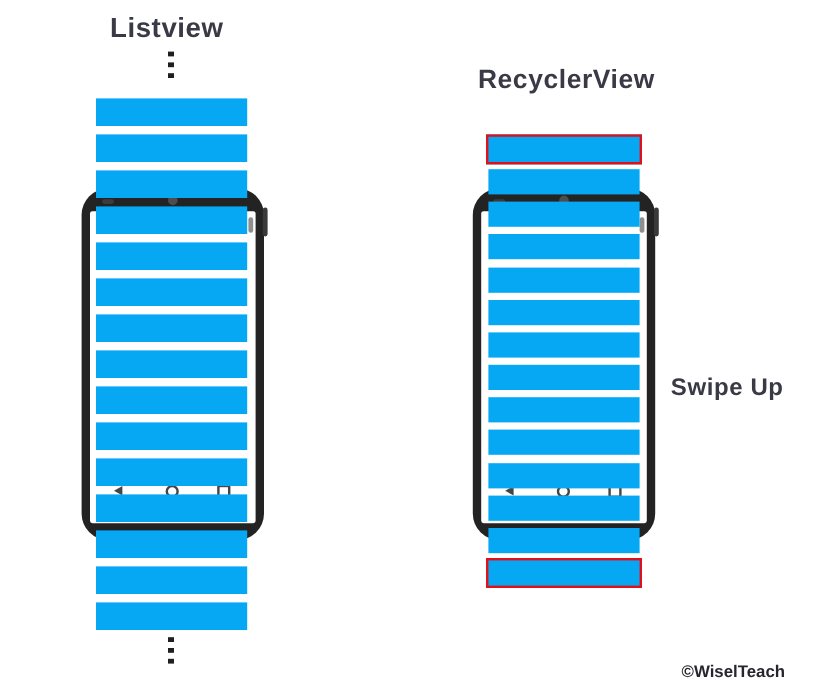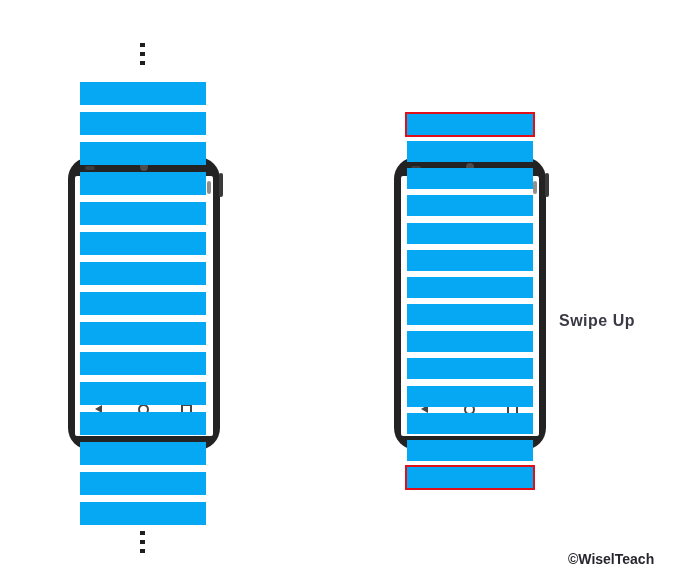--- a/index.html
+++ b/index.html
@@ -43,33 +43,35 @@
   .bar { position:absolute; width:126px; background:var(--blue,#06a8f4); z-index:2; }
   .bar.hl { border:2px solid var(--red,#e0101a); }
 
   
   .dots { position:absolute; z-index:2; width:6px; }
   .dot  { width:5px; height:4px; background:var(--dot,#1f1f1f); margin:0 auto 5px auto; }
   #dots-left-top    { left:139px; top:43px; }
   #dots-left-bottom { left:139px; top:531px; }
 
   .swipe {
-    position:absolute; left:559px; top:312px; font-size:16px;
+    position:absolute; left:559px; top:312px; font-size:20px;
     color:var(--text,#3a3a46); font-weight:600; letter-spacing:.5px; white-space:nowrap;
   }
   .watermark {
     position:absolute; left:568px; top:551px; font-size:14px;
     color:var(--wm,#26262e); font-weight:700; white-space:nowrap;
   }
 </style>
 </head>
 <body>
 
 <div class="canvas">
 
+  <div class="title" id="title-left">Listview</div>
+  <div class="title" id="title-right">RecyclerView</div>
 
   <div class="dots" id="dots-left-top">
       <div class="dot"></div>
       <div class="dot"></div>
       <div class="dot"></div>
     </div>
   <div class="dots" id="dots-left-bottom">
       <div class="dot"></div>
       <div class="dot"></div>
       <div class="dot"></div>

